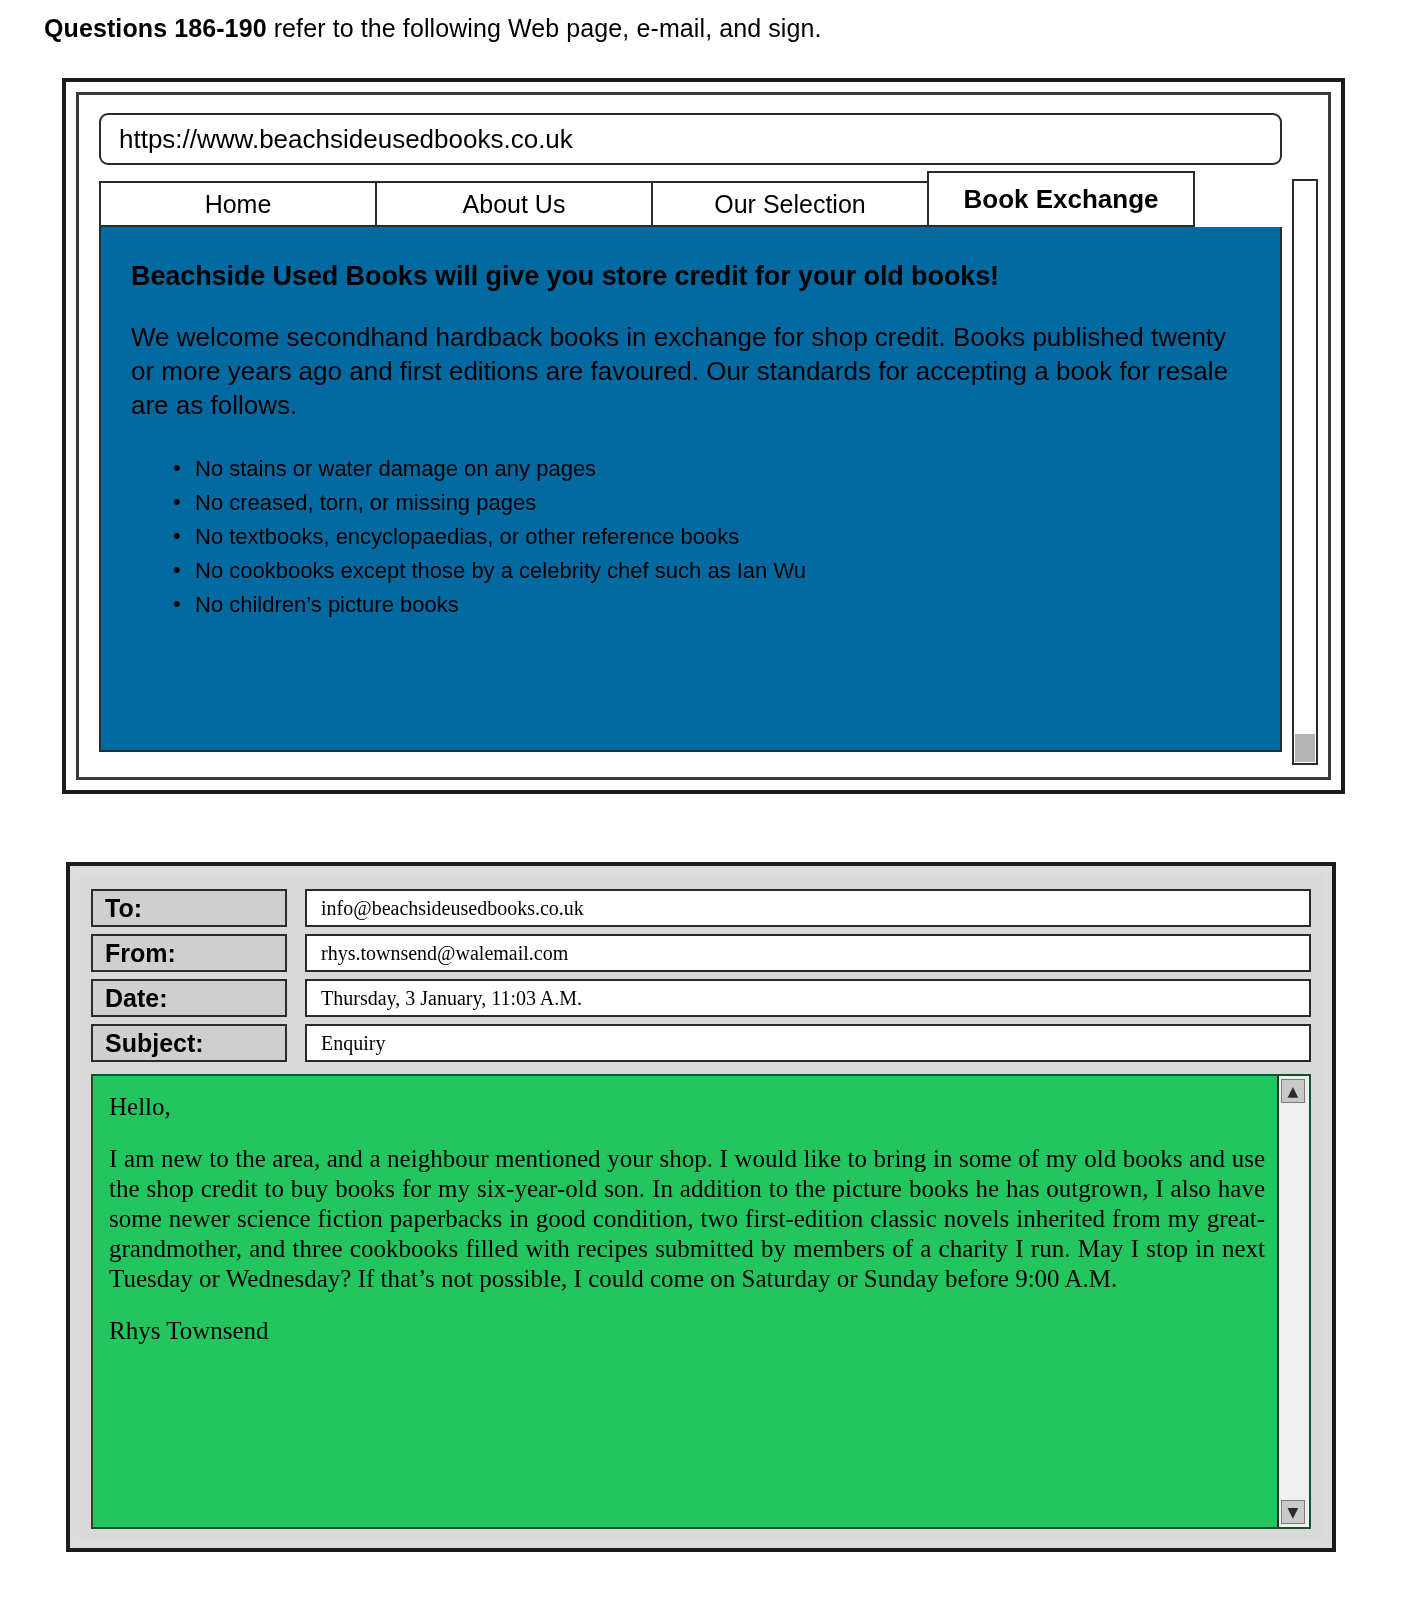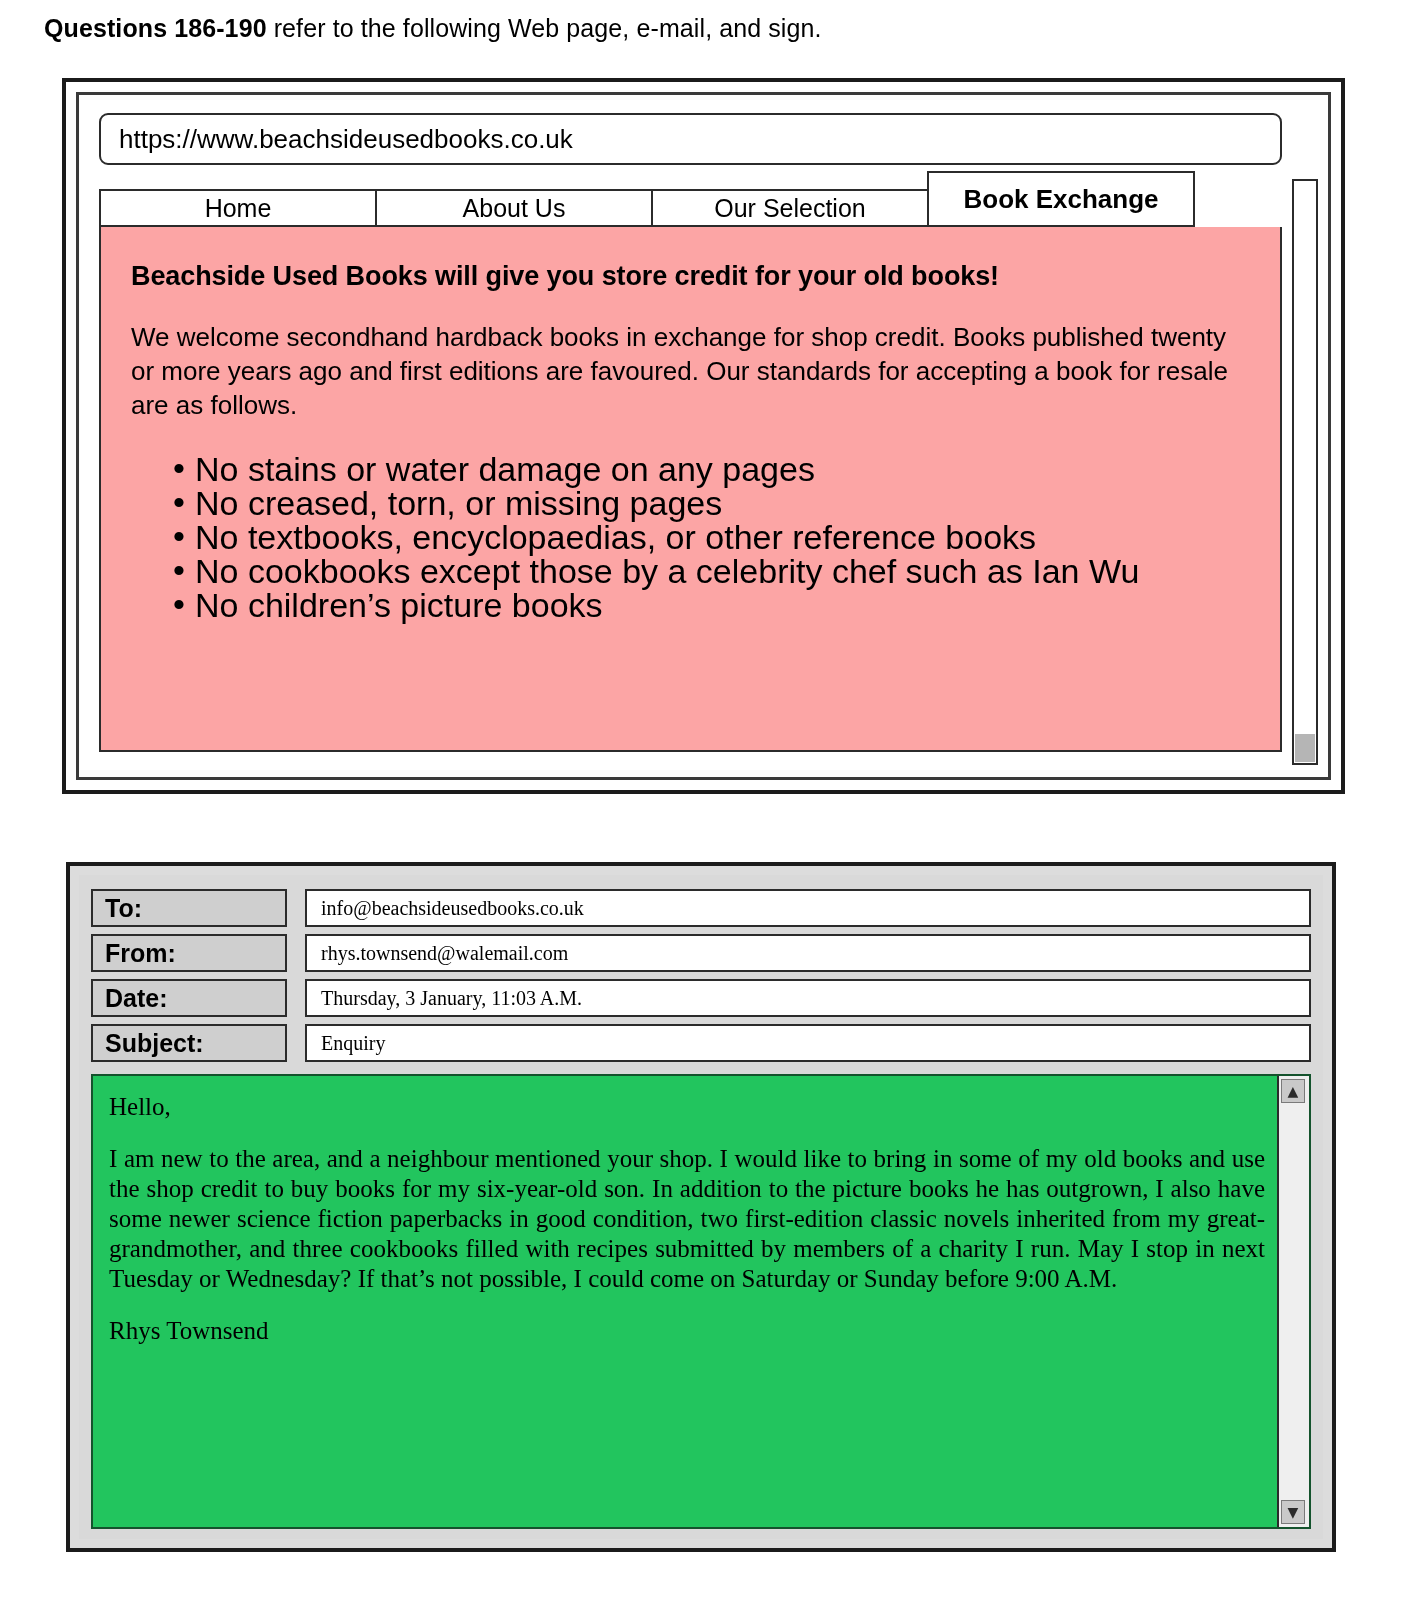--- a/index.html
+++ b/index.html
@@ -68,21 +68,21 @@
   .tabs {
     position: absolute;
     left: 20px;
     top: 80px;
     width: 1183px;
     height: 52px;
     display: flex;
     align-items: flex-end;
   }
   .tab {
-    height: 38px;
+    height: 46px;
     border: 2px solid #2b2b2b;
     border-right: none;
     box-sizing: border-box;
     display: flex;
     align-items: center;
     justify-content: center;
     font-size: 25px;
     background: #ffffff;
   }
   .tab.t1 { width: 276px; }
@@ -98,38 +98,38 @@
 
   .page-body {
     position: absolute;
     left: 20px;
     top: 132px;
     width: 1183px;
     height: 525px;
     border: 2px solid #2b2b2b;
     border-top: none;
     box-sizing: border-box;
-    background: #fca5a5;
+    background: #0369a1;
     padding: 34px 30px 0 30px;
   }
   .page-heading {
     font-size: 27px;
     font-weight: bold;
     letter-spacing: -0.1px;
   }
   .page-para {
     margin-top: 28px;
     font-size: 26px;
     line-height: 34px;
   }
   .page-list {
     margin: 30px 0 0 42px;
     padding: 0;
     list-style: none;
-    font-size: 34px;
+    font-size: 22px;
     line-height: 34px;
   }
   .page-list li {
     position: relative;
     padding-left: 22px;
   }
   .page-list li:before {
     content: "\2022";
     position: absolute;
     left: 0;

